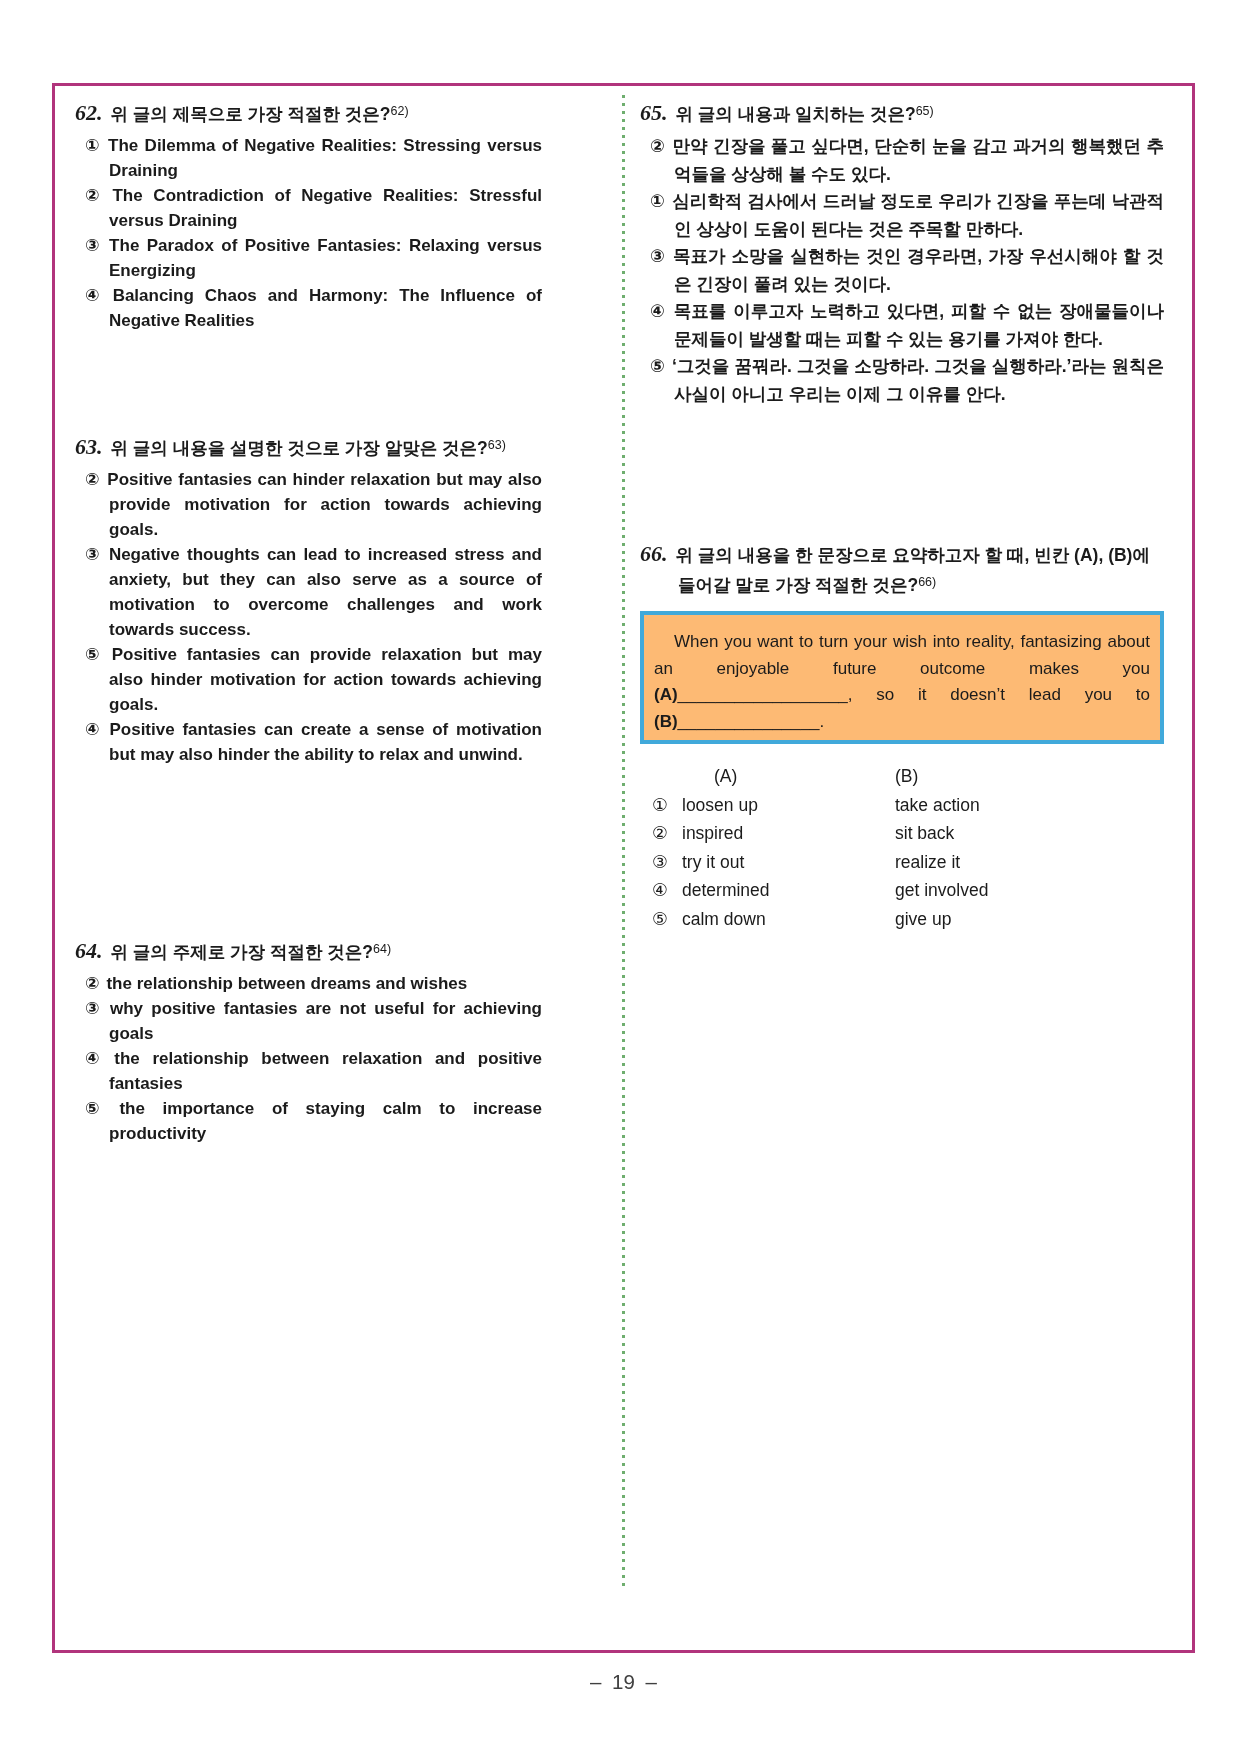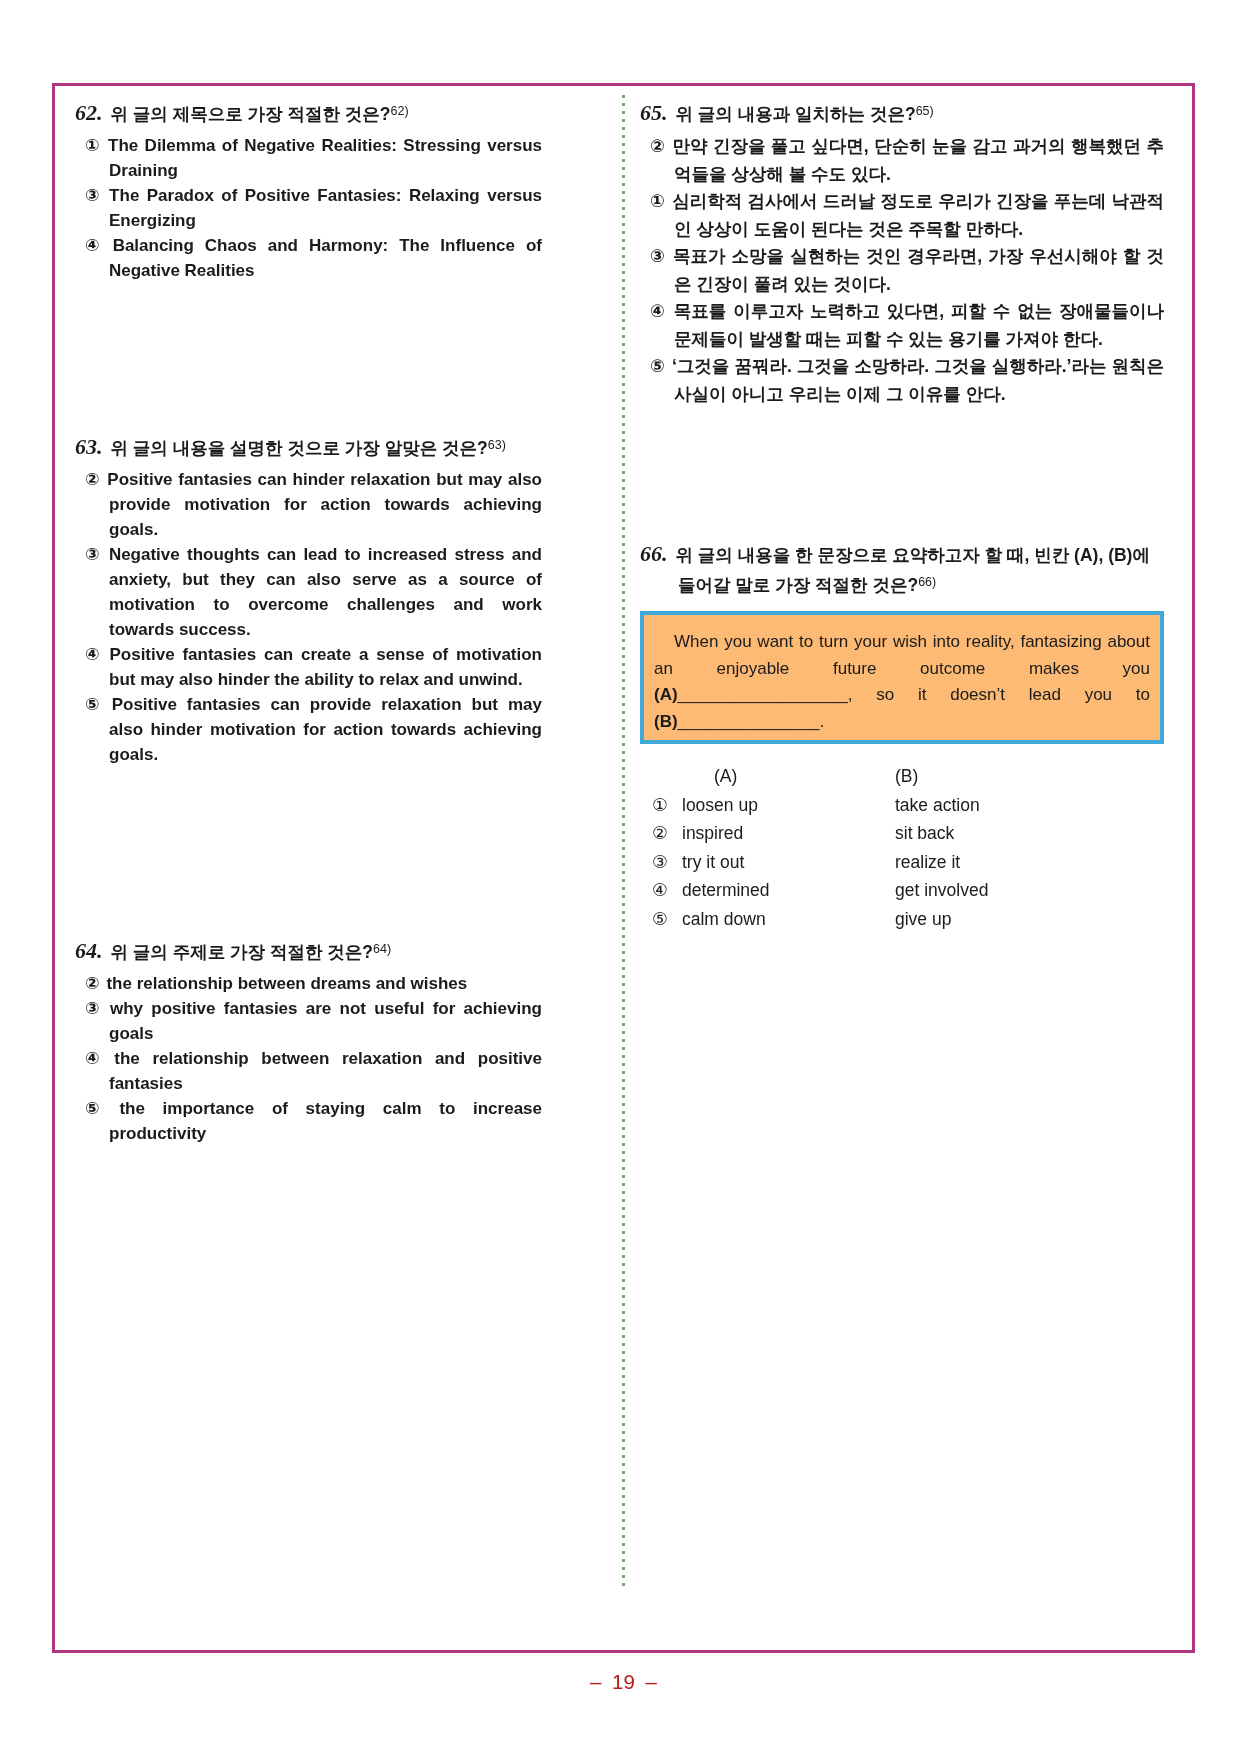--- a/index.html
+++ b/index.html
@@ -49,45 +49,46 @@
     margin:0;font-size:17px;line-height:26.5px;text-align:justify;text-indent:20px;
   }
   .blabel{font-weight:700;}
 
   .abtable{margin:18px 0 0 12px;font-size:17.5px;}
   .abrow{display:grid;grid-template-columns:30px 213px 1fr;line-height:28.5px;}
   .abrow .ah{text-indent:32px;}
 
   .footer{
     position:absolute;left:52px;top:1670px;width:1143px;
-    text-align:center;font-size:20.5px;word-spacing:5px;color:#b91c1c;
+    text-align:center;font-size:20.5px;word-spacing:5px;color:#404040;
   }
 </style>
 </head>
 <body>
 
 <div class="frame"></div>
 <div class="divider"></div>
 
 <section class="qblock" id="q62">
   <div class="qheader"><span class="qnum">62.</span><span>위 글의 제목으로 가장 적절한 것은?</span><span class="qref">62)</span></div>
   <div class="opts">
     <div class="opt"><span class="onum">①</span><span>The Dilemma of Negative Realities: Stressing versus Draining</span></div>
+    <div class="opt"><span class="onum">②</span><span>The Contradiction of Negative Realities: Stressful versus Draining</span></div>
     <div class="opt"><span class="onum">③</span><span>The Paradox of Positive Fantasies: Relaxing versus Energizing</span></div>
     <div class="opt"><span class="onum">④</span><span>Balancing Chaos and Harmony: The Influence of Negative Realities</span></div>
   </div>
 </section>
 
 <section class="qblock" id="q63">
   <div class="qheader"><span class="qnum">63.</span><span>위 글의 내용을 설명한 것으로 가장 알맞은 것은?</span><span class="qref">63)</span></div>
   <div class="opts">
     <div class="opt"><span class="onum">②</span><span>Positive fantasies can hinder relaxation but may also provide motivation for action towards achieving goals.</span></div>
     <div class="opt"><span class="onum">③</span><span>Negative thoughts can lead to increased stress and anxiety, but they can also serve as a source of motivation to overcome challenges and work towards success.</span></div>
+    <div class="opt"><span class="onum">⑤</span><span>Positive fantasies can provide relaxation but may also hinder motivation for action towards achieving goals.</span></div>
     <div class="opt"><span class="onum">④</span><span>Positive fantasies can create a sense of motivation but may also hinder the ability to relax and unwind.</span></div>
-    <div class="opt"><span class="onum">⑤</span><span>Positive fantasies can provide relaxation but may also hinder motivation for action towards achieving goals.</span></div>
   </div>
 </section>
 
 <section class="qblock" id="q64">
   <div class="qheader"><span class="qnum">64.</span><span>위 글의 주제로 가장 적절한 것은?</span><span class="qref">64)</span></div>
   <div class="opts">
     <div class="opt"><span class="onum">②</span><span>the relationship between dreams and wishes</span></div>
     <div class="opt"><span class="onum">③</span><span>why positive fantasies are not useful for achieving goals</span></div>
     <div class="opt"><span class="onum">④</span><span>the relationship between relaxation and positive fantasies</span></div>
     <div class="opt"><span class="onum">⑤</span><span>the importance of staying calm to increase productivity</span></div>

